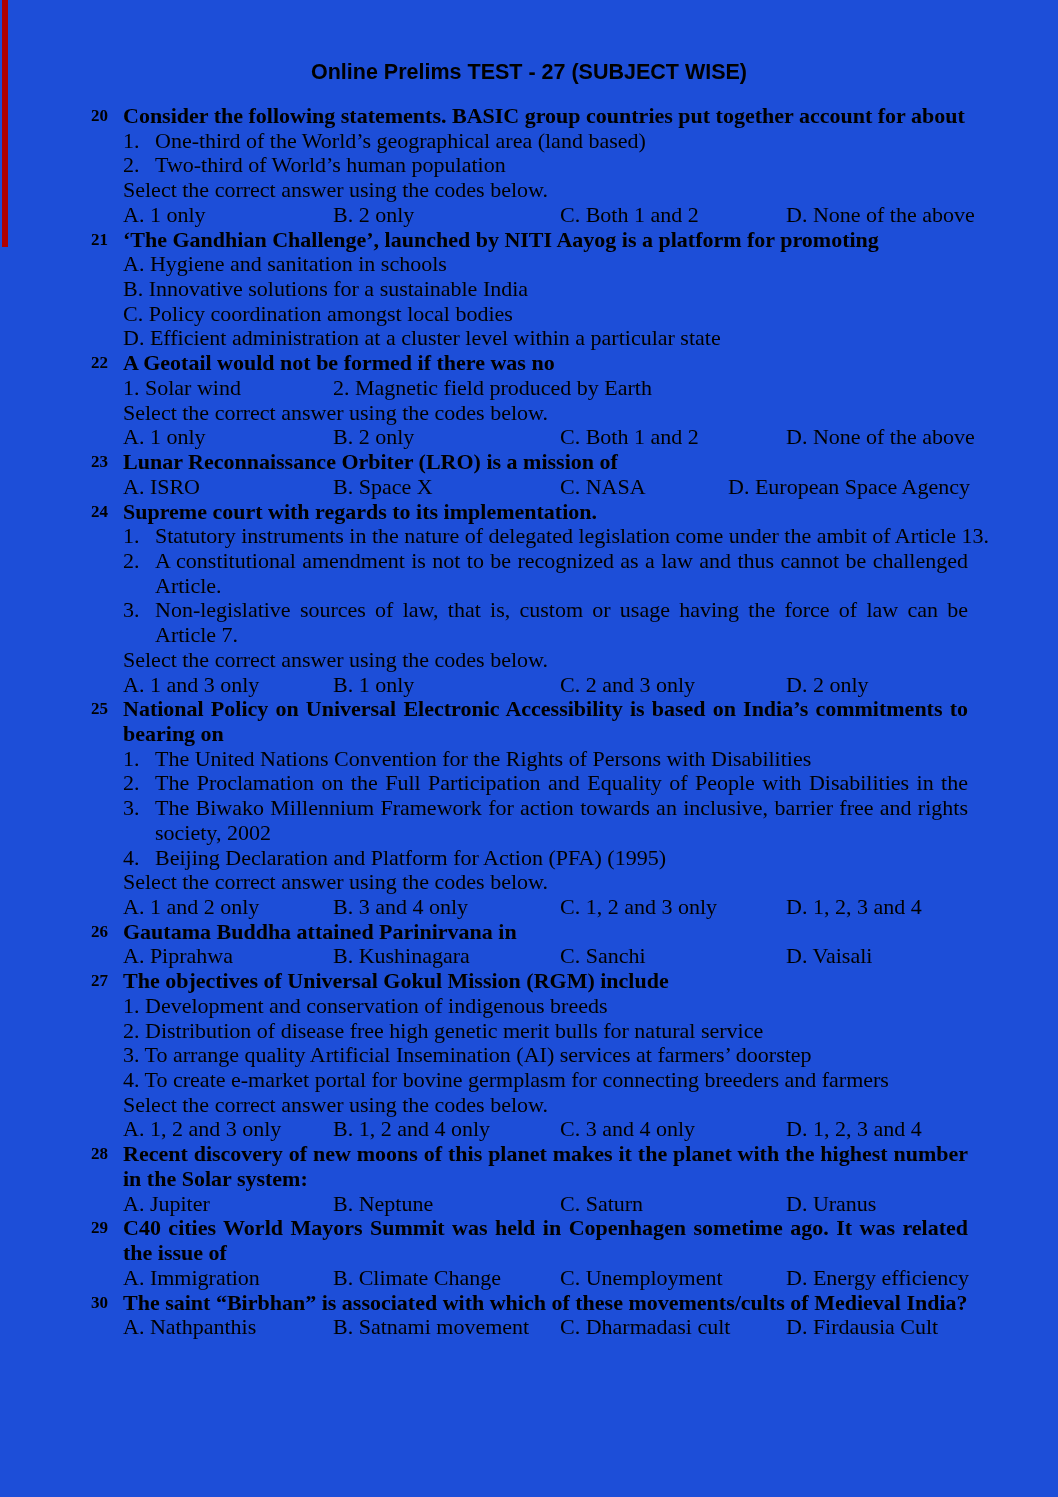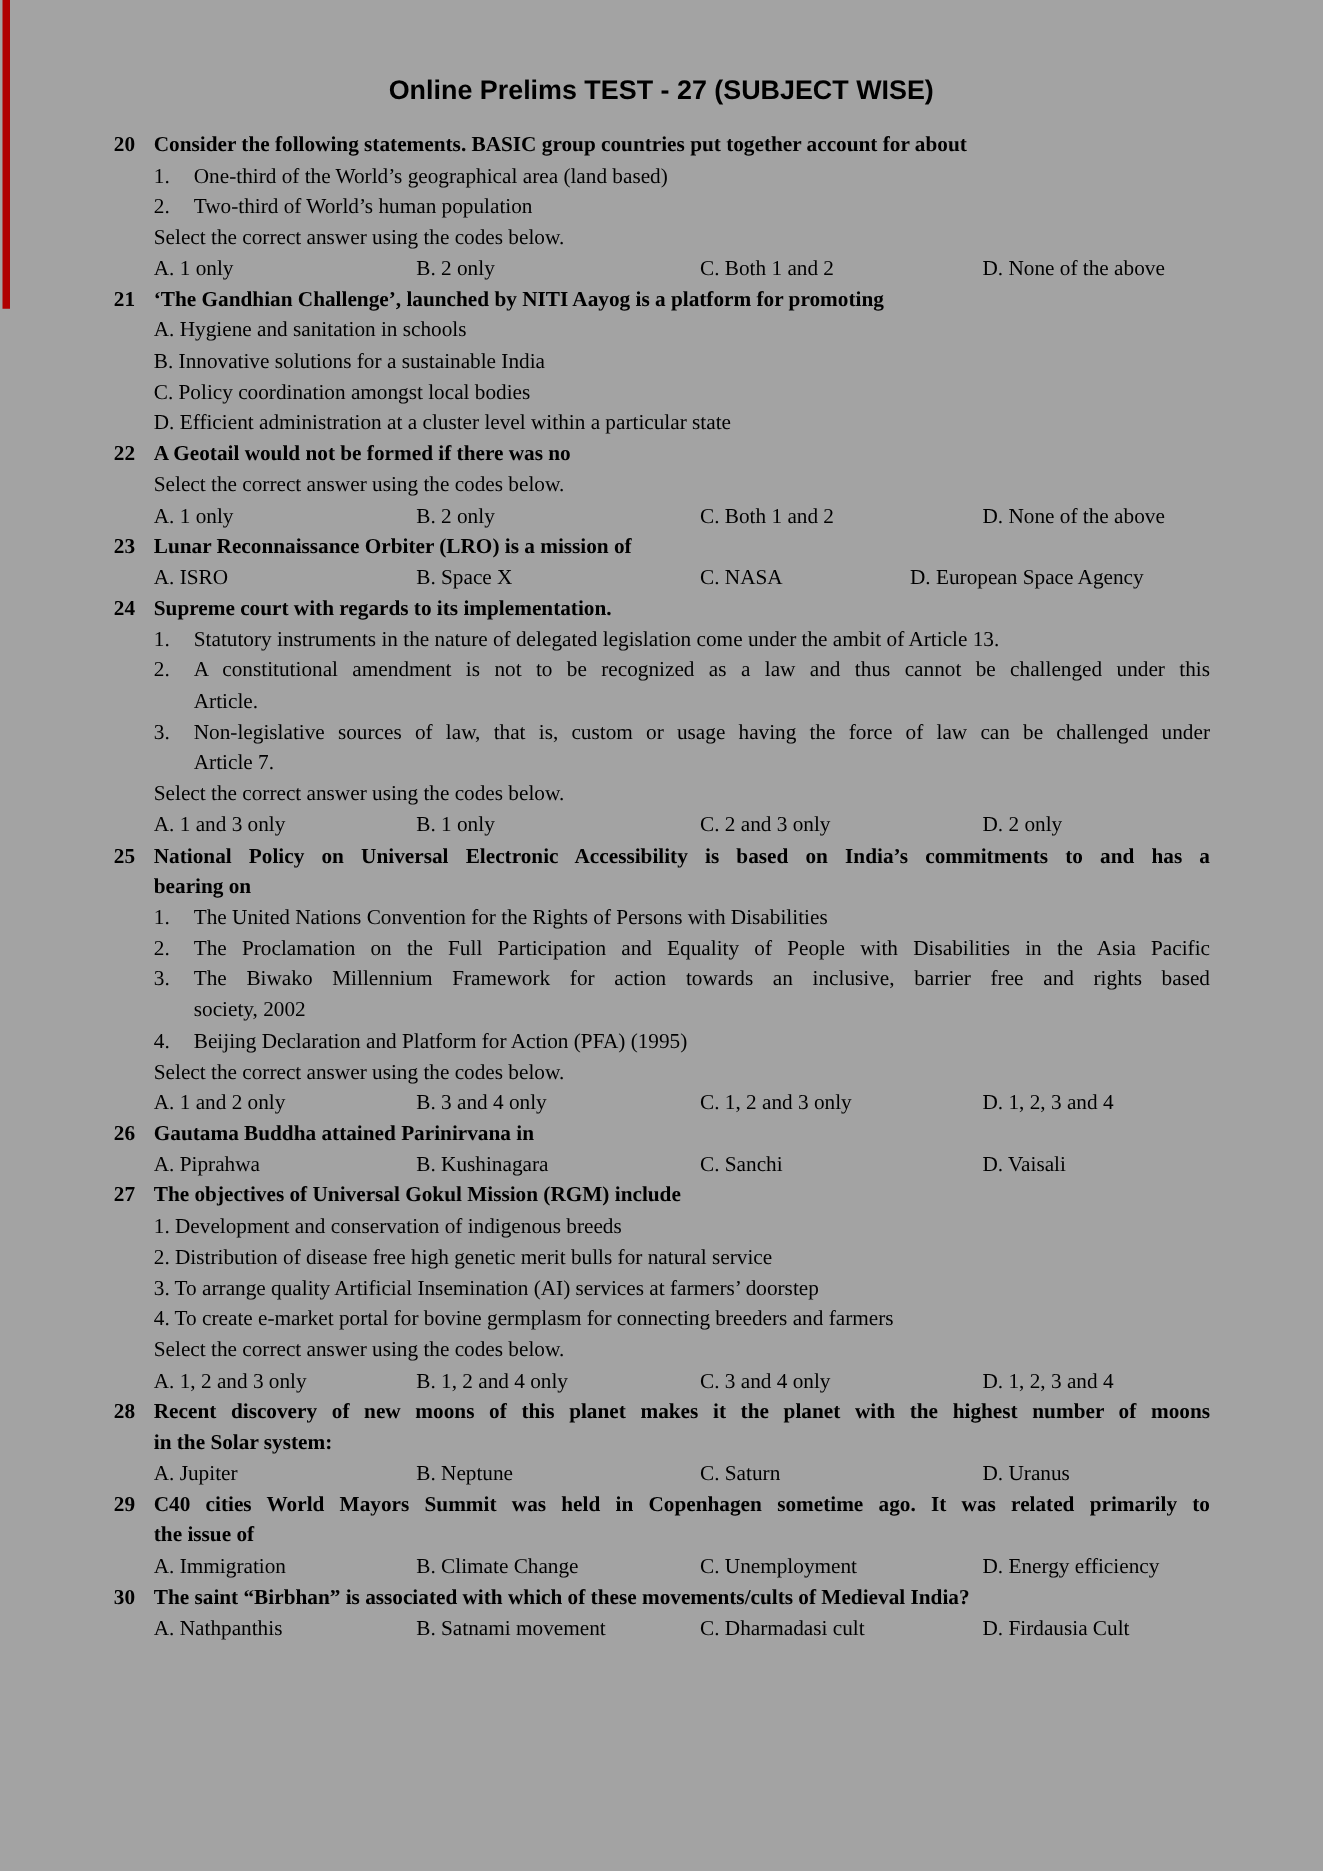--- a/index.html
+++ b/index.html
@@ -1,20 +1,20 @@
 <!DOCTYPE html>
 <html><head>
 <meta charset="utf-8">
 <style>
   html,body{margin:0;padding:0;background:#ffffff;}
   .page{
     position:relative;
     width:1058px;
     height:1497px;
-    background:#a3a3a3;
+    background:#1d4ed8;
     color:#000;
     font-family:"Liberation Serif","DejaVu Serif",serif;
     overflow:hidden;
   }
   .title{
     position:absolute;
     top:58px;
     left:0;
     width:100%;
     text-align:center;
@@ -40,21 +40,21 @@
   .question{position:relative;padding-left:32px;}
   .qnum{
     position:absolute;
     left:0;
     top:0;
     font-weight:bold;
     font-size:17px;
     line-height:24.73px;
   }
   .ln{
-    font-size:17px;
+    font-size:22px;
     line-height:24.73px;
     height:24.73px;
     white-space:nowrap;
   }
   .b{font-weight:bold;}
   .jl{
     white-space:normal;
     text-align:justify;
     text-align-last:justify;
     overflow:hidden;
@@ -94,20 +94,24 @@
           <div class="ln">A. Hygiene and sanitation in schools</div>
           <div class="ln">B. Innovative solutions for a sustainable India</div>
           <div class="ln">C. Policy coordination amongst local bodies</div>
           <div class="ln">D. Efficient administration at a cluster level within a particular state</div>
         </div>
       </div>
       <div class="question">
         <span class="qnum">22</span>
         <div class="qbody">
           <div class="ln b">A Geotail would not be formed if there was no</div>
+          <div class="ln cols">
+            <span class="opt" style="left: 0px;">1. Solar wind</span>
+            <span class="opt" style="left: 210px;">2. Magnetic field produced by Earth</span>
+          </div>
           <div class="ln">Select the correct answer using the codes below.</div>
           <div class="ln cols">
             <span class="opt" style="left: 0px;">A. 1 only</span>
             <span class="opt" style="left: 210px;">B. 2 only</span>
             <span class="opt" style="left: 437px;">C. Both 1 and 2</span>
             <span class="opt" style="left: 663px;">D. None of the above</span>
           </div>
         </div>
       </div>
       <div class="question">

